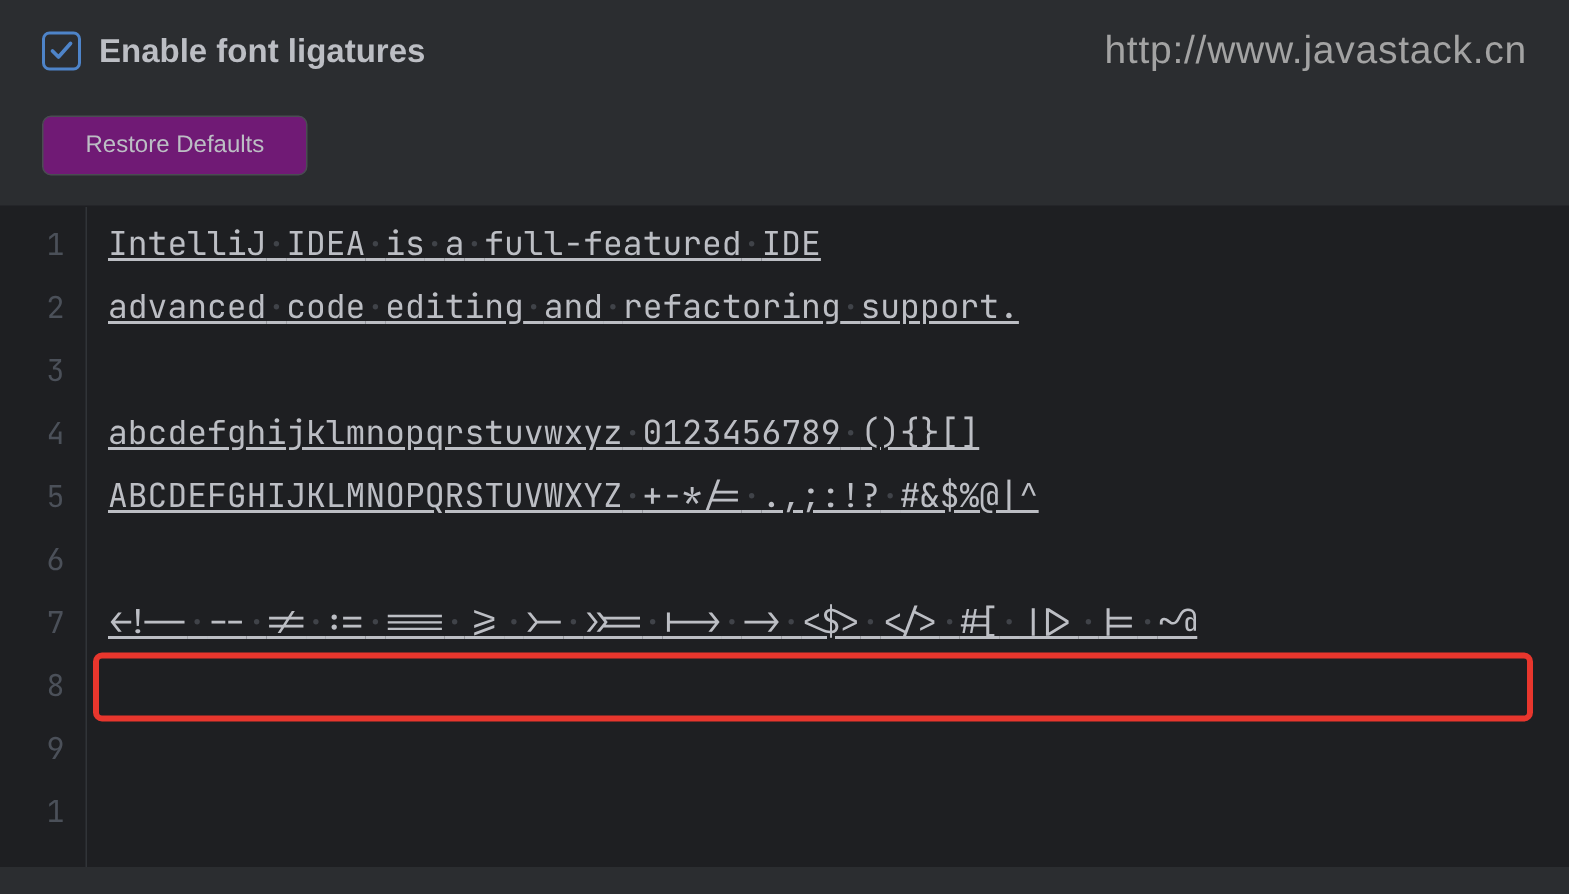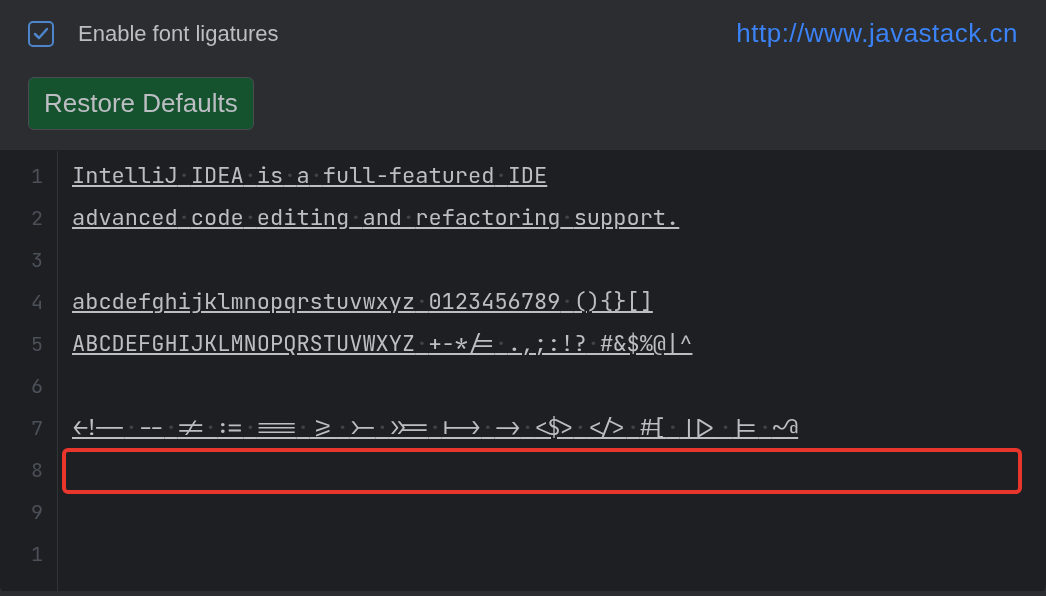--- a/index.html
+++ b/index.html
@@ -22,21 +22,22 @@
     }
     .top-row {
       display: flex;
       align-items: center;
       justify-content: space-between;
       margin-bottom: 28px;
     }
     .checkbox-wrap {
       display: flex;
       align-items: center;
-      gap: 24px;
+      gap: 12px;
+      font-weight: bold;
     }
     .checkbox {
       width: 26px;
       height: 26px;
       border: 2px solid #4e84c9;
       border-radius: 5px;
       background: #2b2d30;
       display: flex;
       align-items: center;
       justify-content: center;
@@ -45,30 +46,30 @@
     .checkbox svg {
       width: 16px;
       height: 16px;
     }
     .checkbox-label {
       font-size: 22px;
       color: #bcbec4;
     }
     .url {
       font-size: 26px;
-      color: #3b82f6;
+      color: #a3a3a3;
       letter-spacing: 0.5px;
       margin-left: 36px;
     }
     .restore-button {
-      background: #14532d;
+      background: #701a75;
       border: 1px solid #4a4c52;
       border-radius: 6px;
-      padding: 10px 15px;
-      font-size: 26px;
+      padding: 10px 28px;
+      font-size: 16px;
       color: #bcbec4;
       cursor: pointer;
       font-family: inherit;
     }
     .editor {
       background: #1e1f22;
       display: flex;
       height: calc(596px - 156px);
       font-family: "JetBrains Mono", "Fira Code", Consolas, monospace;
       font-size: 22px;

